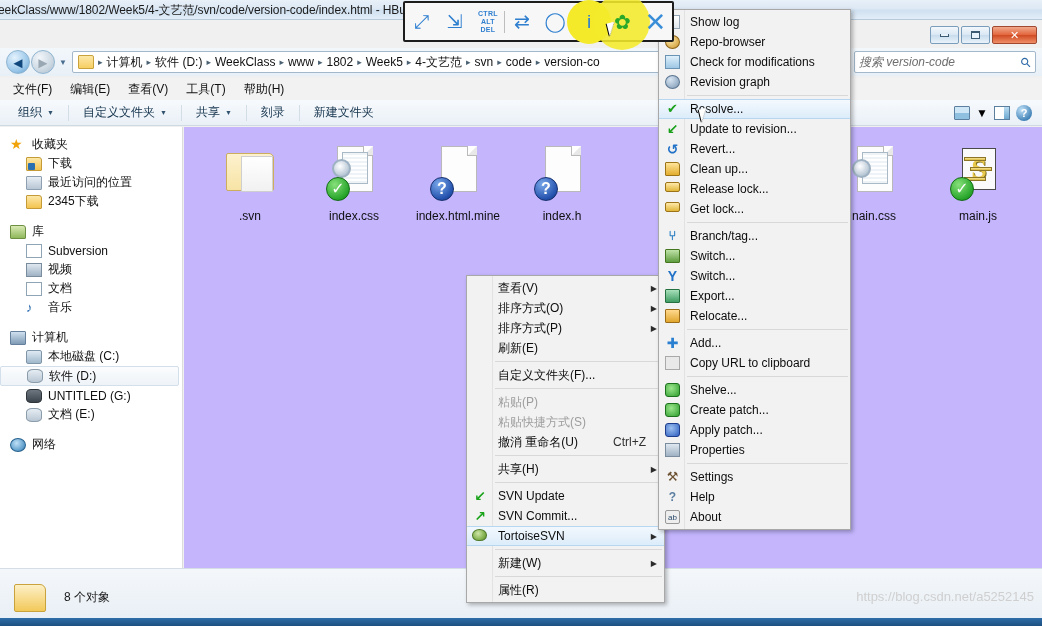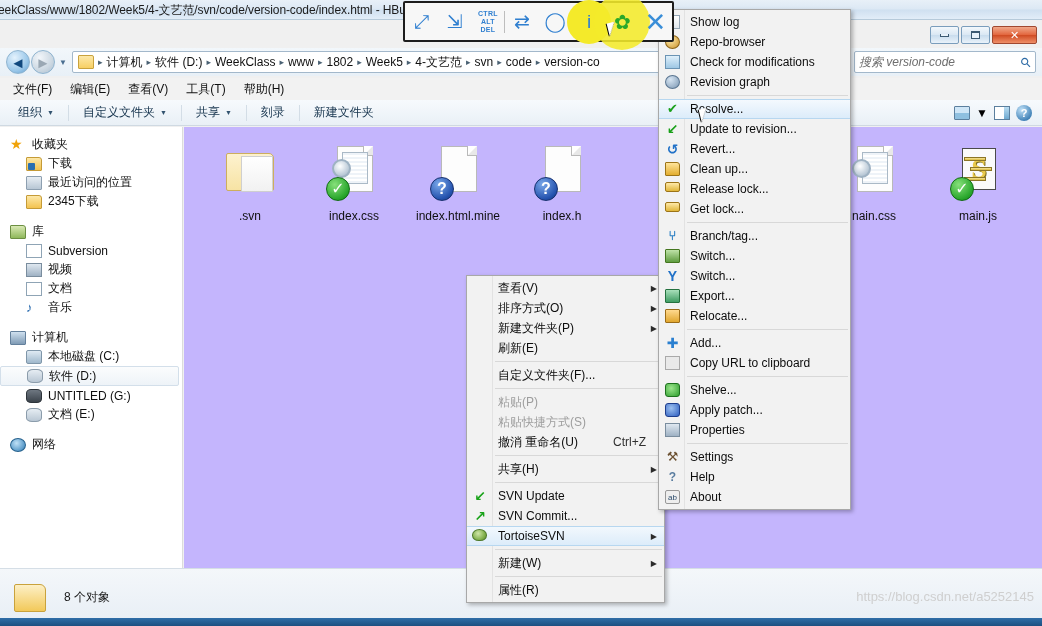--- a/index.html
+++ b/index.html
@@ -679,21 +679,21 @@
 
     <div class="ctx-item">
       <span>查看(V)</span>
       <span class="arrow">▶</span>
     </div>
     <div class="ctx-item">
       <span>排序方式(O)</span>
       <span class="arrow">▶</span>
     </div>
     <div class="ctx-item">
-      <span>新建文件夹(P)</span>
+      <span>排序方式(P)</span>
       <span class="arrow">▶</span>
     </div>
     <div class="ctx-item">
       <span>刷新(E)</span>
     </div>
 
     <div class="ctx-sep"></div>
 
     <div class="ctx-item">
       <span>自定义文件夹(F)...</span>
@@ -828,20 +828,24 @@
     <div class="sm-item">
       <span class="sm-ico i-copy"></span>
       <span>Copy URL to clipboard</span>
     </div>
 
     <div class="sm-sep"></div>
 
     <div class="sm-item">
       <span class="sm-ico i-shelve-g"></span>
       <span>Shelve...</span>
+    </div>
+    <div class="sm-item">
+      <span class="sm-ico i-shelve-g"></span>
+      <span>Create patch...</span>
     </div>
     <div class="sm-item">
       <span class="sm-ico i-shelve-b"></span>
       <span>Apply patch...</span>
     </div>
     <div class="sm-item">
       <span class="sm-ico i-props"></span>
       <span>Properties</span>
     </div>
 

